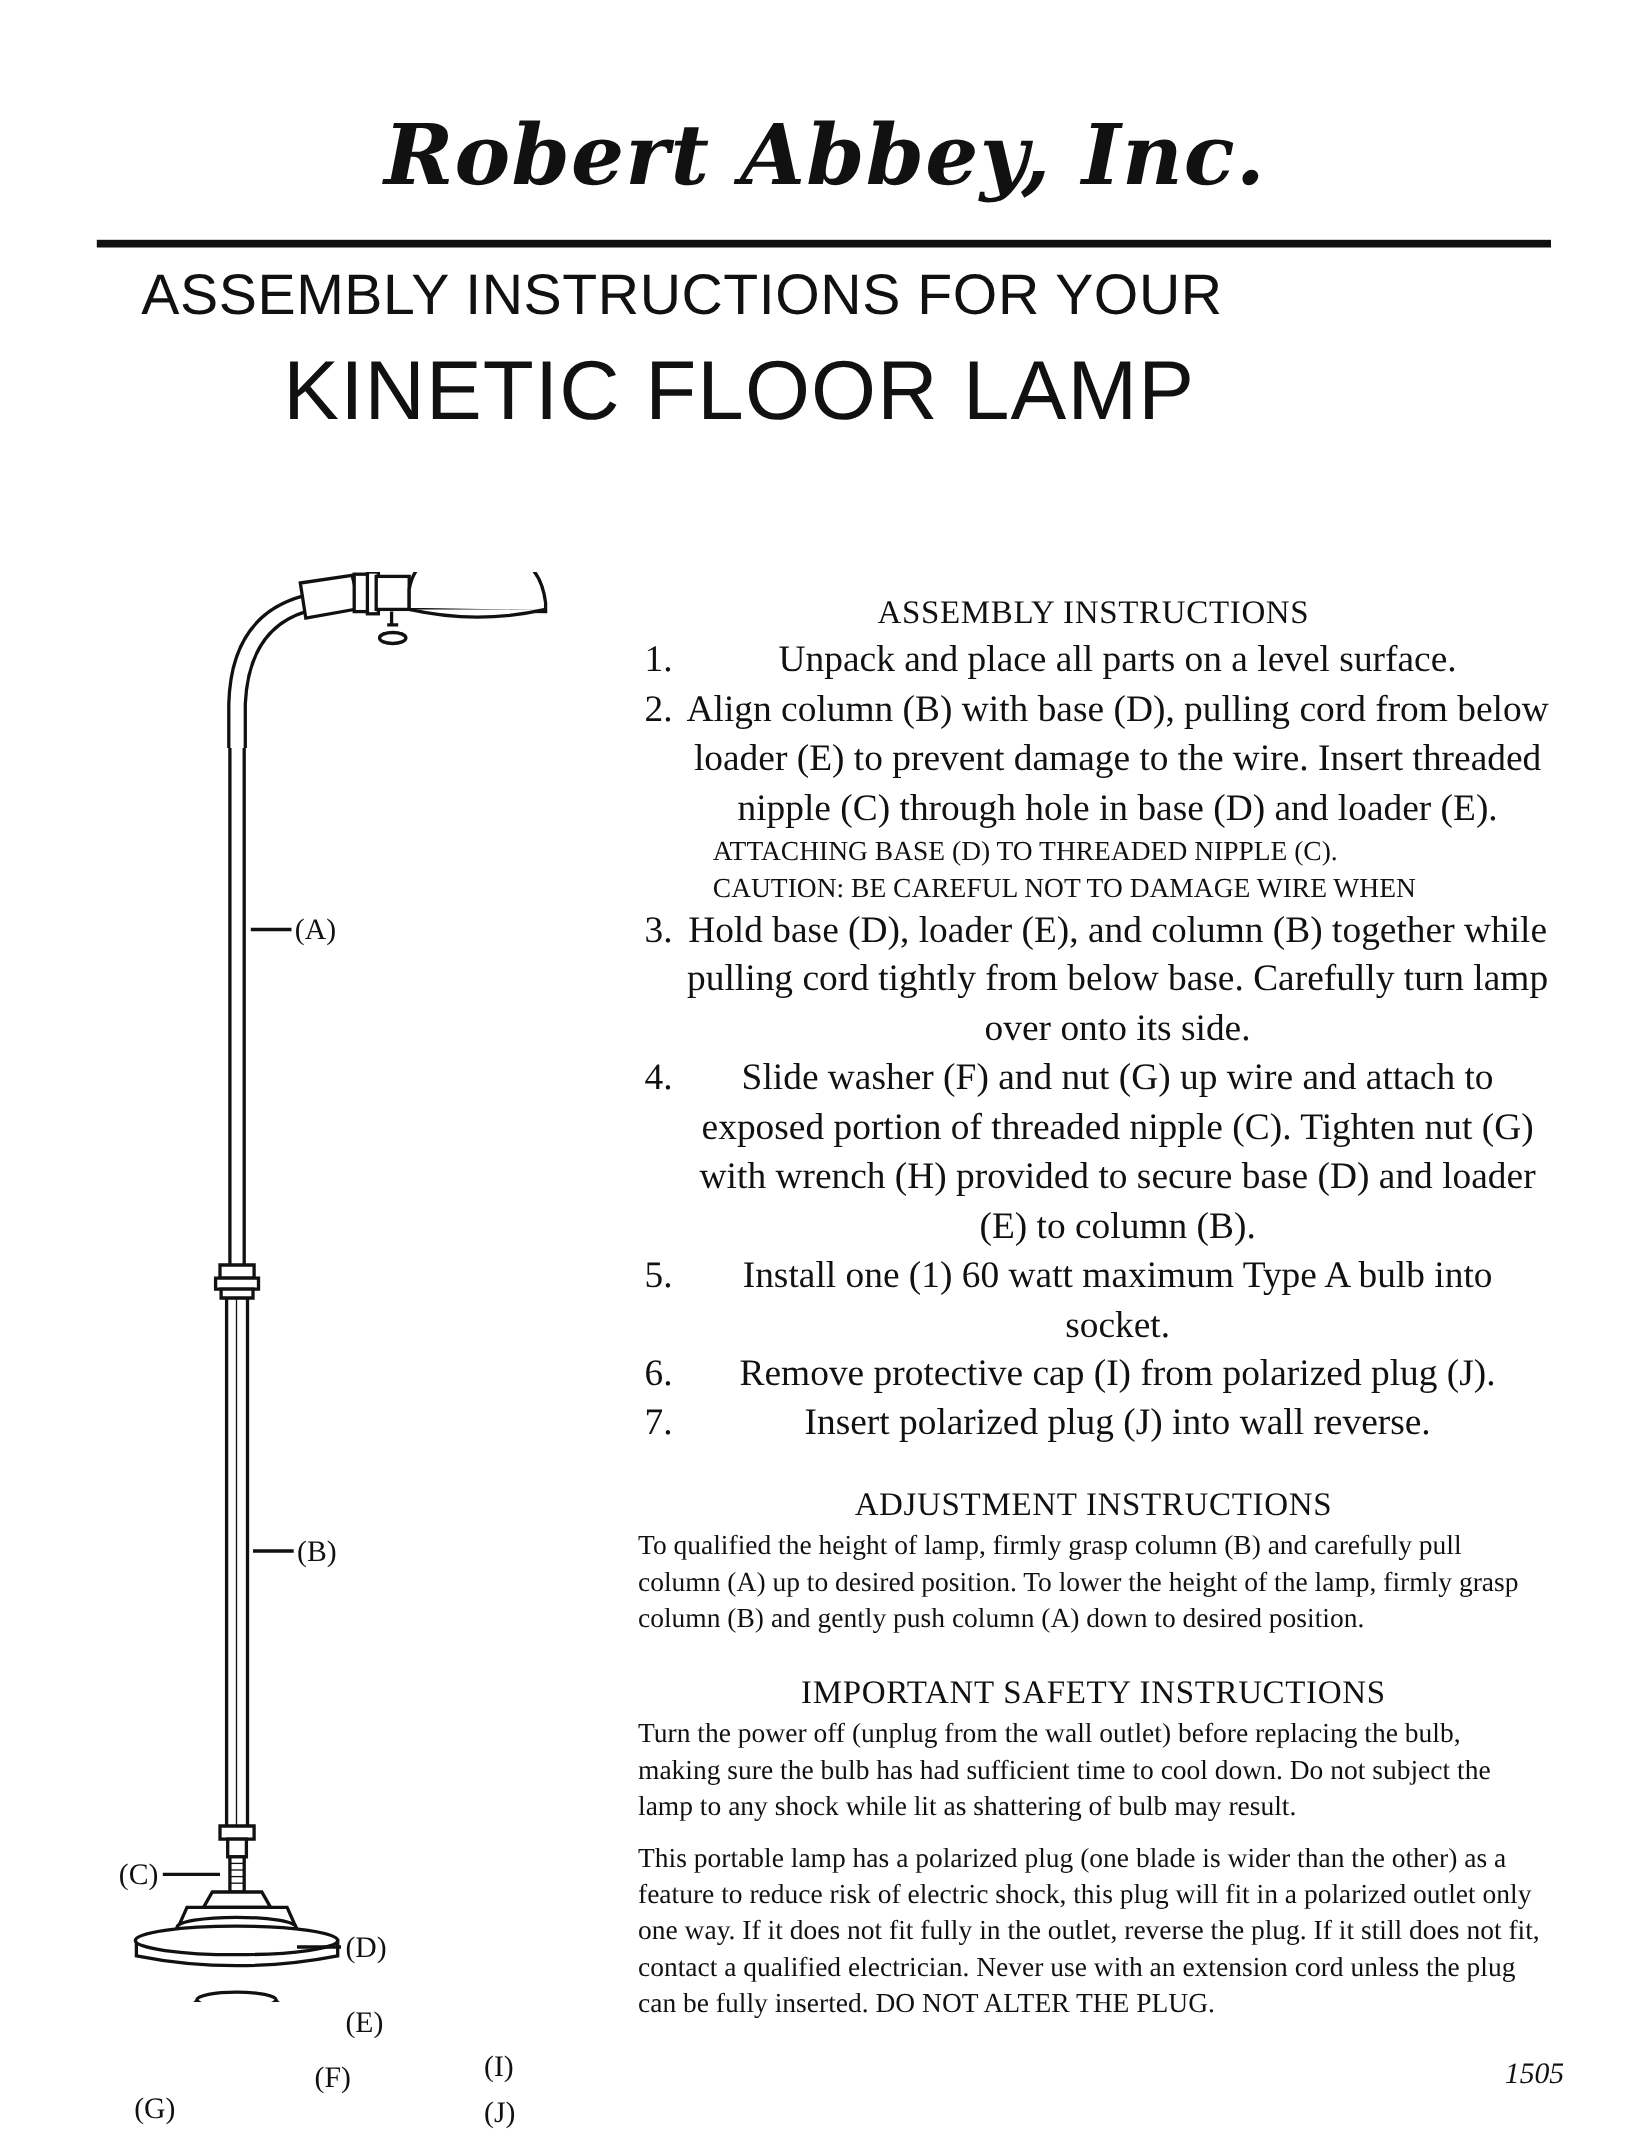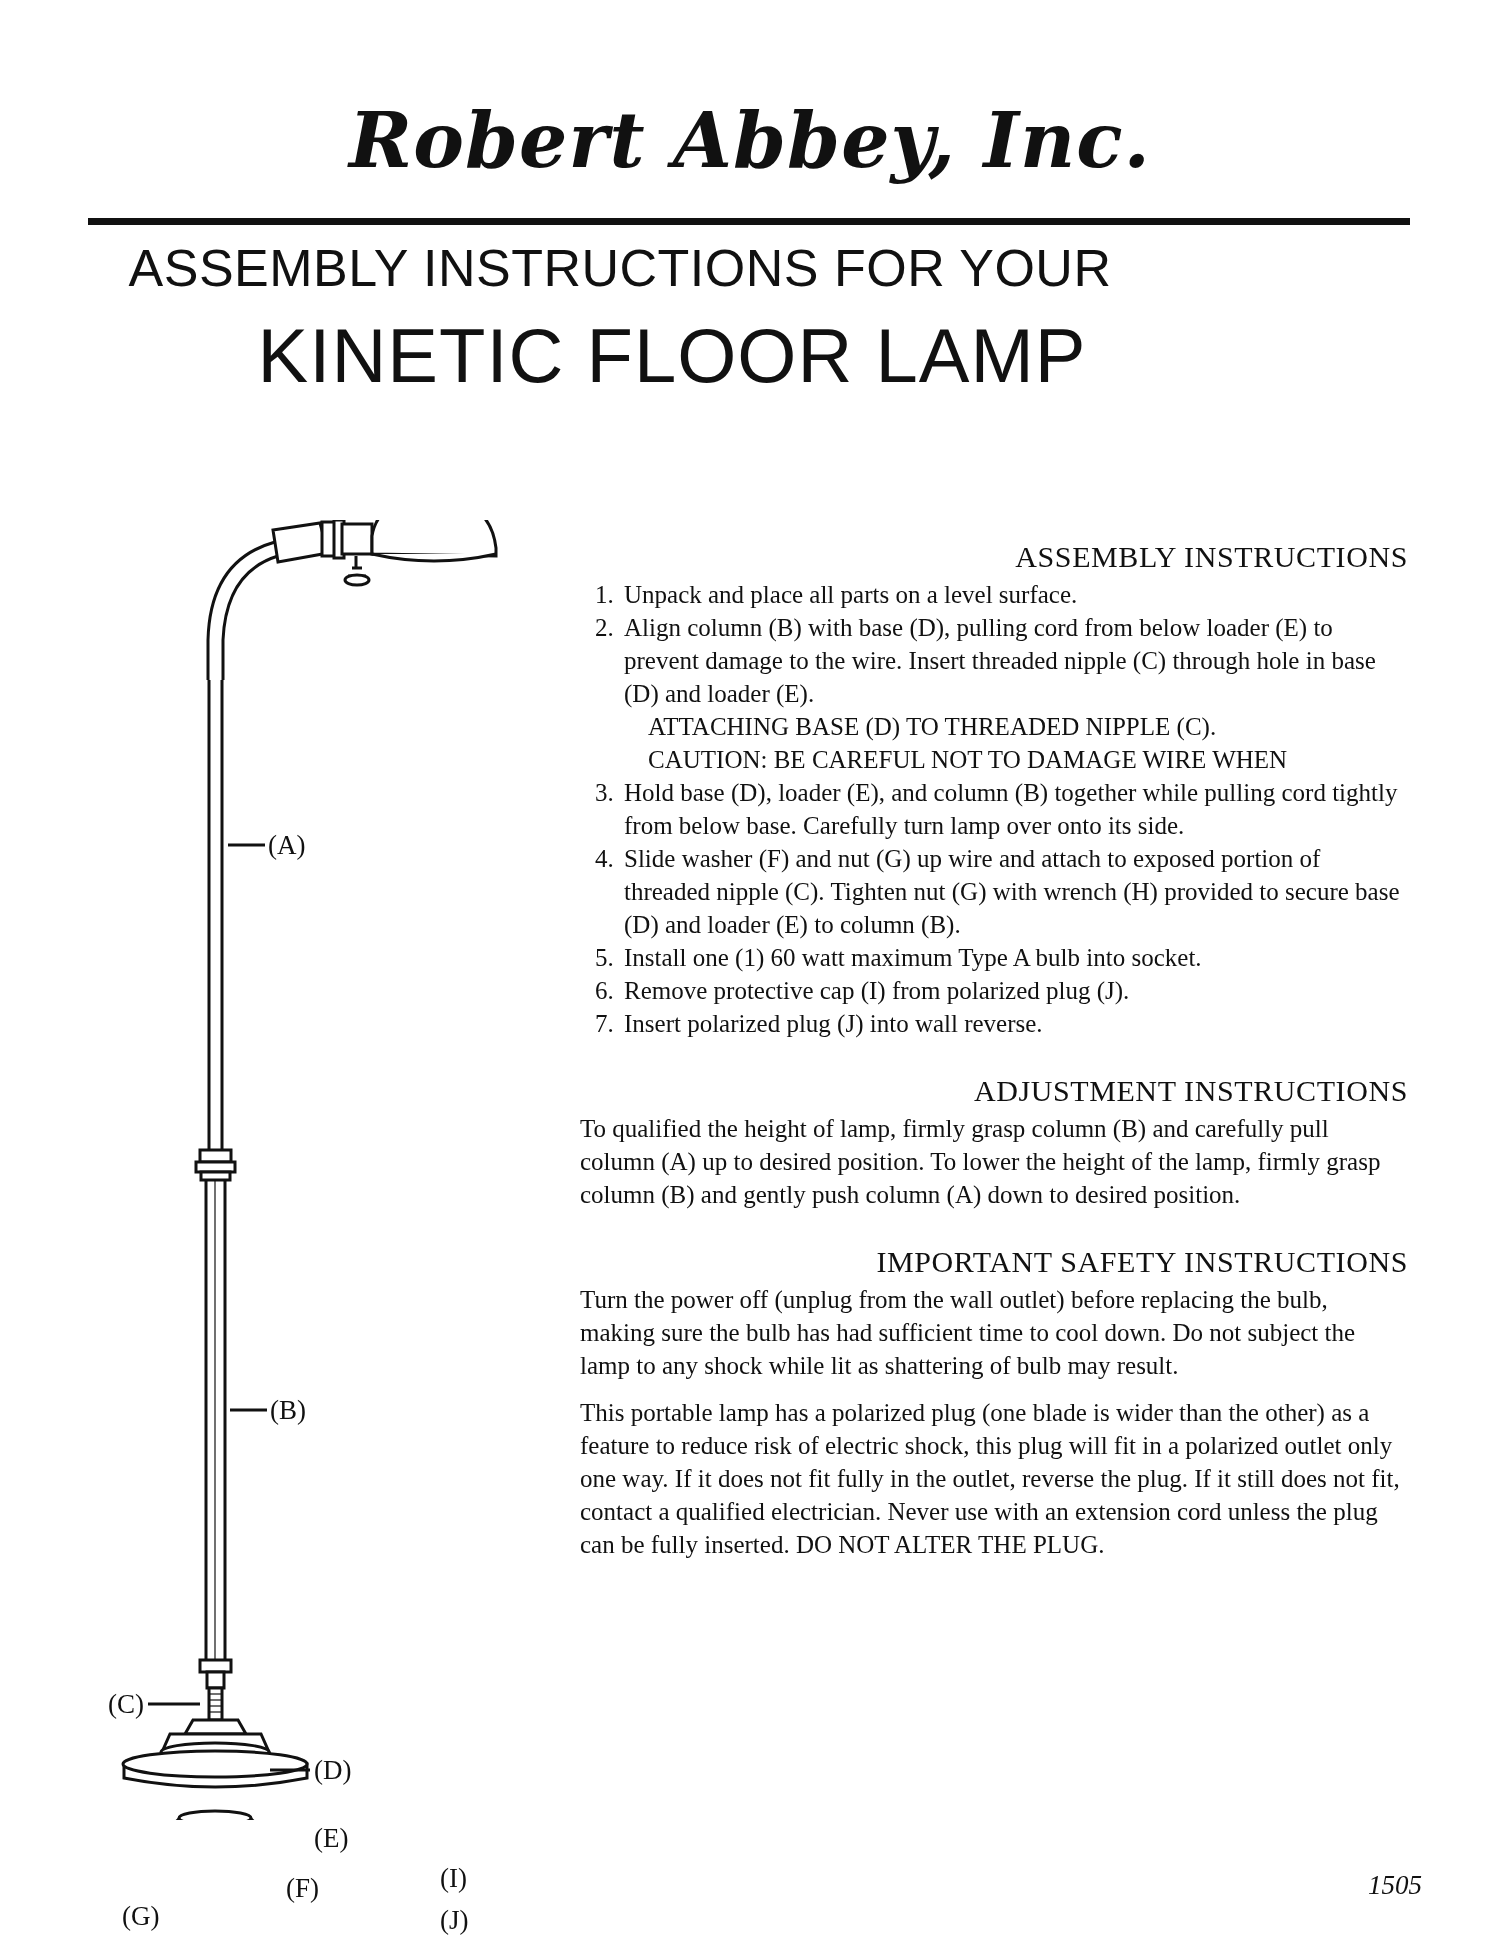--- a/index.html
+++ b/index.html
@@ -63,34 +63,35 @@
   }
 
   
   .text-col {
     position: absolute;
     top: 540px;
     left: 580px;
     width: 828px;
   }
   .section-head {
-    text-align: right;
+    text-align: center;
     font-size: 30px;
     letter-spacing: 0.6px;
     margin: 0 0 4px 0;
     font-family: "Liberation Serif", serif;
   }
   .section-head.sp {
     margin-top: 34px;
   }
   ol.steps {
     margin: 0;
     padding: 0 0 0 40px;
-    font-size: 25px;
+    font-size: 34px;
     line-height: 1.32;
+    text-align: center;
   }
   ol.steps li {
     margin: 0 0 0 0;
     padding-left: 4px;
   }
   .caution {
     font-size: 25px;
     line-height: 1.32;
     margin: 0;
     padding: 0;

